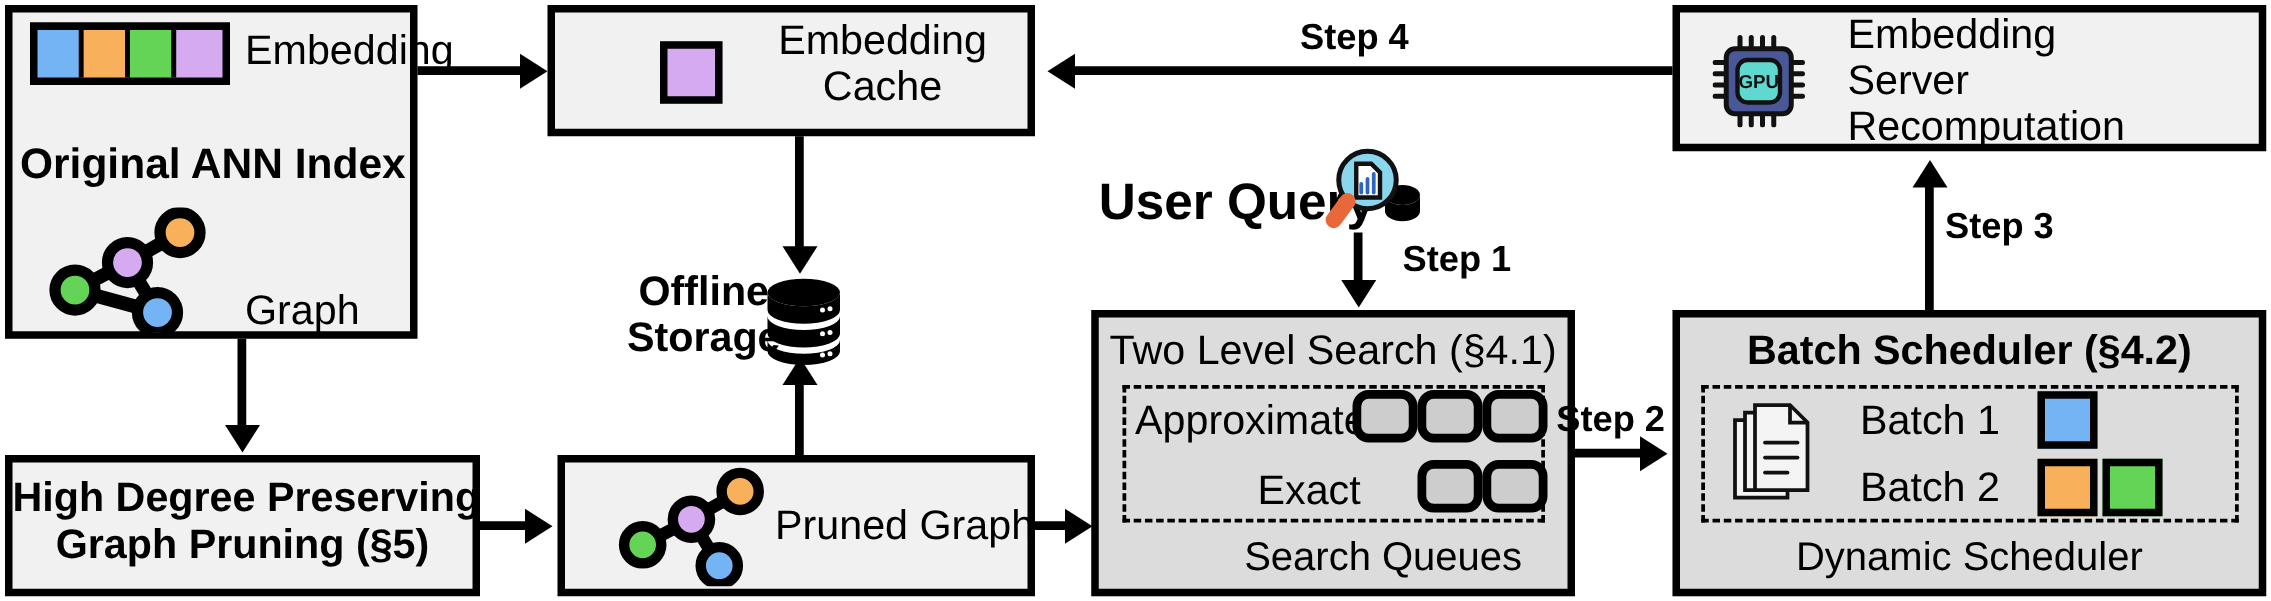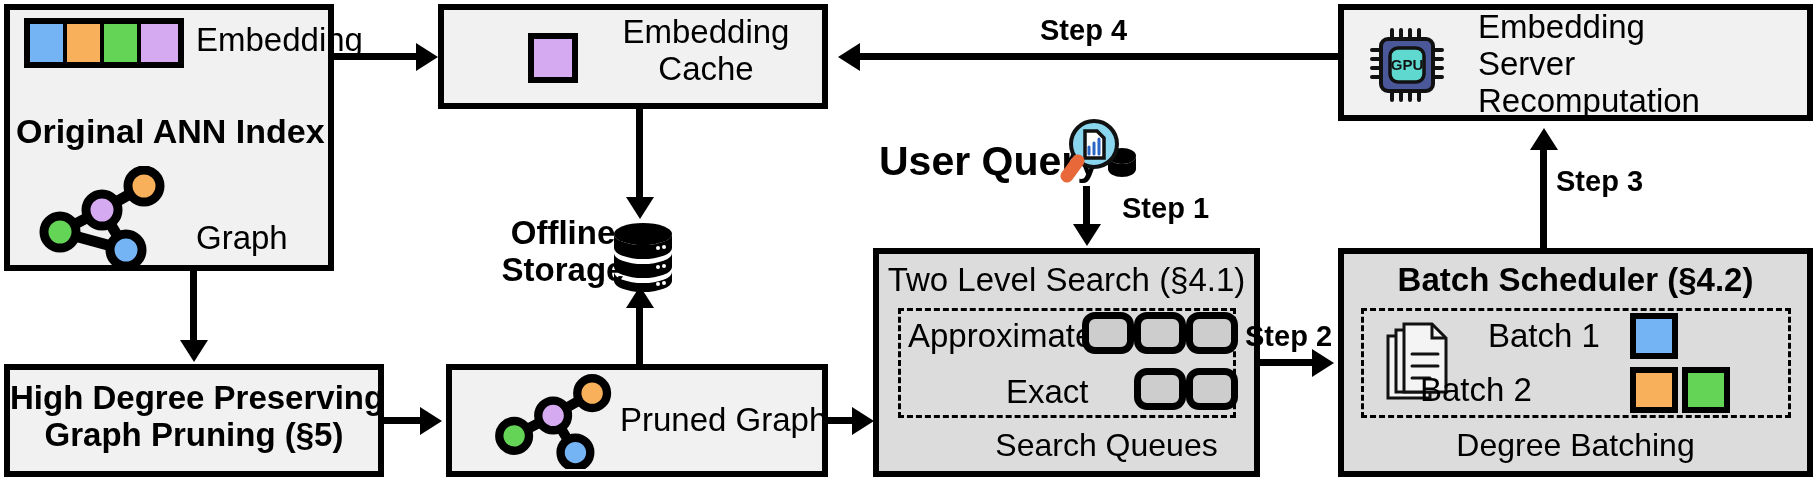--- a/index.html
+++ b/index.html
@@ -100,21 +100,21 @@
       <line x1="68" y1="44" x2="92" y2="84"></line>
     </g>
     <g stroke="#000" stroke-width="9">
       <circle cx="110" cy="20" r="16" fill="#f9b05a"></circle>
       <circle cx="68" cy="44" r="16" fill="#d6aaf0"></circle>
       <circle cx="26" cy="66" r="16" fill="#64d457"></circle>
       <circle cx="92" cy="84" r="16" fill="#74b4f5"></circle>
     </g>
   </svg>
 
-  <div class="lbl" style="left:196px; top:220px; font-size:33px;">Graph</div>
+  <div class="lbl" style="left:196px; top:230px; font-size:33px;">Graph</div>
 
   <div class="box" style="left:438px; top:4px; width:390px; height:105px;"></div>
 
   <div class="sq" style="left:528px; top:33px; width:50px; height:50px; background:#d6aaf0;"></div>
 
   <div class="lbl center" style="left:596px; top:14px; font-size:33px; width:220px;">
     <div>Embedding</div>
     <div>Cache</div>
   </div>
 
@@ -249,25 +249,25 @@
     <g stroke="#111" stroke-width="3" stroke-linecap="round">
       <line x1="30" y1="32" x2="56" y2="32"></line>
       <line x1="30" y1="44" x2="56" y2="44"></line>
       <line x1="30" y1="56" x2="48" y2="56"></line>
     </g>
   </svg>
 
   <div class="lbl" style="left:1488px; top:318px; font-size:33px;">Batch 1</div>
   <div class="sq" style="left:1630px; top:313px; width:48px; height:46px; background:#74b4f5;"></div>
 
-  <div class="lbl" style="left:1420px; top:372px; font-size:33px;">Batch 2</div>
+  <div class="lbl" style="left:1488px; top:372px; font-size:33px;">Batch 2</div>
   <div class="sq" style="left:1630px; top:367px; width:48px; height:46px; background:#f9b05a;"></div>
   <div class="sq" style="left:1682px; top:367px; width:48px; height:46px; background:#64d457;"></div>
 
-  <div class="lbl center" style="left:1344px; top:428px; font-size:32px; width:463px;">Degree Batching</div>
+  <div class="lbl center" style="left:1344px; top:428px; font-size:32px; width:463px;">Dynamic Scheduler</div>
 
   <div class="ln hl" style="left:334px; top:53px; width:84px;"></div>
   <div class="ahead right" style="left:416px; top:43px;"></div>
 
   <div class="ln vl" style="left:636px; top:109px; height:92px;"></div>
   <div class="ahead down" style="left:626px; top:197px;"></div>
 
   <div class="ln vl" style="left:636px; top:300px; height:66px;"></div>
   <div class="ahead up" style="left:626px; top:286px;"></div>
 

